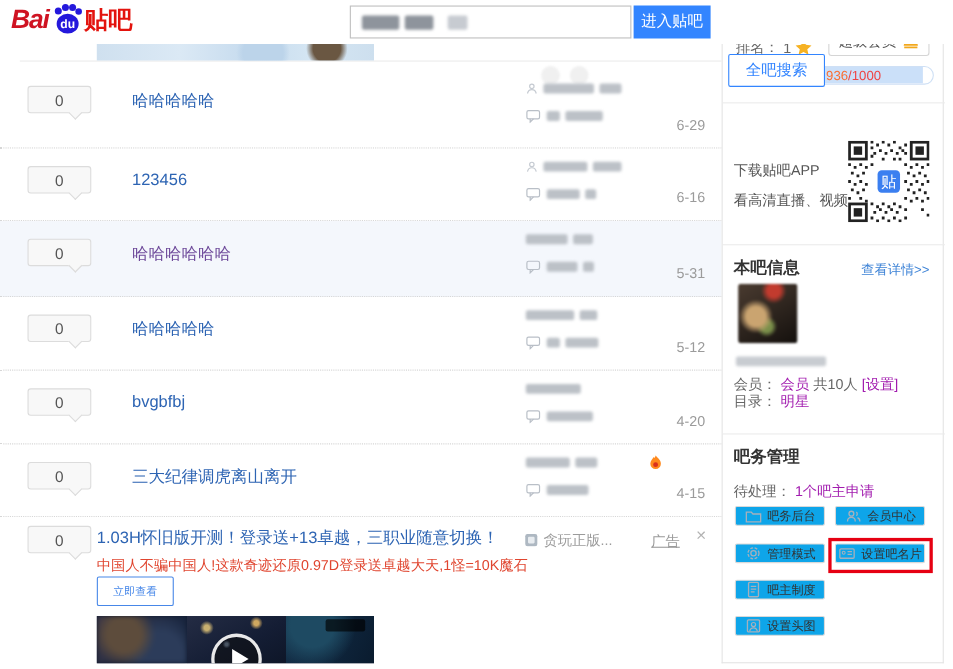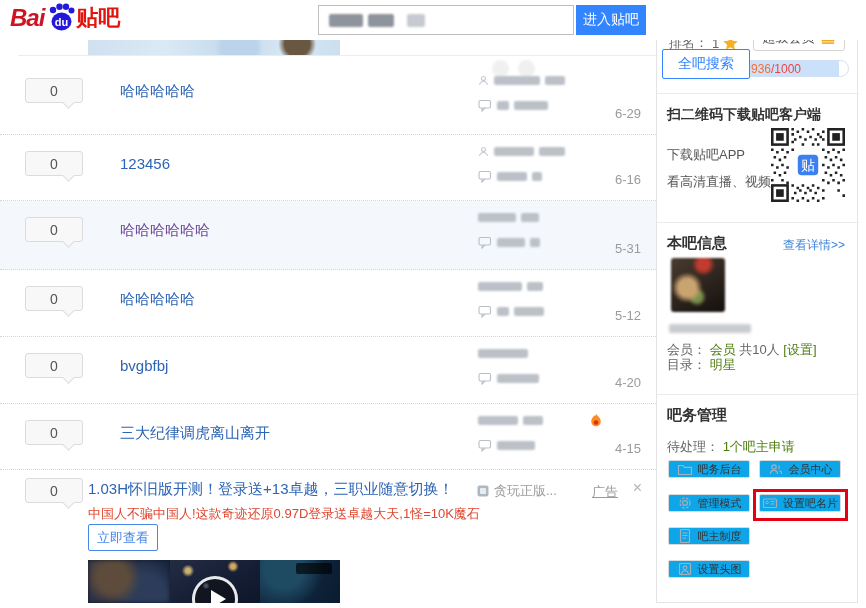--- a/index.html
+++ b/index.html
@@ -40,21 +40,21 @@
   .row.first .t-title { top:26px; }
   .row.first .author { top:18px; }
   .author { position:absolute; left:478px; top:10px; }
   .a-line { display:flex; align-items:center; gap:5px; height:13px; margin-bottom:12px; }
   .t-date { position:absolute; right:15px; bottom:13px; font-size:13px; color:#9b9b9b; }
 
   
   .row.ad { border-bottom:none; }
   .ad-title { position:absolute; left:88px; top:10px; font-size:15px; color:#2d64b3; text-decoration:none; cursor:pointer; }
   .ad-sub { position:absolute; left:88px; top:35px; font-size:13px; color:#e0452f; }
-  .ad-cta { position:absolute; left:88px; top:54px; width:70px; height:27px; background:#fff; border:1px solid #4787e8; border-radius:2px; color:#4787e8; font-size:13px; cursor:pointer; font-family:inherit; }
+  .ad-cta { position:absolute; left:88px; top:54px; width:70px; height:27px; background:#fff; border:1px solid #4787e8; border-radius:2px; color:#4787e8; font-size:10px; cursor:pointer; font-family:inherit; }
   .ad-advertiser { position:absolute; left:477px; top:12px; display:flex; align-items:center; gap:5px; font-size:13px; color:#9b9b9b; cursor:pointer; }
   .ad-label { position:absolute; right:38px; top:13px; font-size:13px; color:#9b9b9b;text-decoration:underline; }
   .ad-close { position:absolute; right:14px; top:9px; font-size:16px; color:#b3b3b3; cursor:pointer; }
   .ad-video { position:absolute; left:88px; top:90px; width:252px; height:43px; overflow:hidden; background:#101a2e; cursor:pointer; }
   .seg { position:absolute; top:0; height:100%; }
   .seg.l { left:0; width:82px; filter:blur(2px);
     background: radial-gradient(circle at 30% 40%, #5d4c3c 0 25%, rgba(0,0,0,0) 45%),
                 radial-gradient(circle at 70% 80%, #2c3c5a 0 30%, rgba(0,0,0,0) 55%),
                 linear-gradient(120deg,#3a3648,#1b2740 70%,#12203a); }
   .seg.m { left:82px; width:90px;
@@ -85,21 +85,21 @@
   .qr-img { position:absolute; right:12px; top:128px; width:74px; height:74px; }
   .info-title { position:absolute; left:10px; top:234px; font-size:15px; font-weight:bold; color:#333; }
   .info-detail { position:absolute; right:12px; top:237px; font-size:12px; color:#3c82d6; text-decoration:none; cursor:pointer; }
   .avatar { position:absolute; left:14px; top:258px; width:54px; height:54px; border-radius:3px; filter:blur(1px);
     background: radial-gradient(circle at 60% 12%, #c23b2e 0 10%, rgba(0,0,0,0) 20%),
                 radial-gradient(circle at 30% 55%, #caa470 0 18%, rgba(0,0,0,0) 32%),
                 radial-gradient(circle at 48% 72%, #7a8f4a 0 10%, rgba(0,0,0,0) 20%),
                 linear-gradient(150deg,#4a3b30,#241d18 70%,#14100d); }
   .info-name-blur { position:absolute; left:12px; top:324px; width:82px; height:9px; background:#c8ccd1; border-radius:2px; filter:blur(1.5px); }
   .info-line { position:absolute; left:10px; font-size:13px; color:#666; }
-  .s-link { color:#4d7c0f; text-decoration:none; cursor:pointer; }
+  .s-link { color:#a21caf; text-decoration:none; cursor:pointer; }
   .mgmt-title { position:absolute; left:10px; top:406px; font-size:15px; font-weight:bold; color:#333; }
   .mgmt-pending { position:absolute; left:10px; top:438px; font-size:13px; color:#666; }
   .mgmt-grid { position:absolute; left:0; top:458px; width:202px; height:135px; }
   .mbtn { position:absolute; width:82px; height:18px; background:#0ea5e9; border:1px solid #d9d9d9; border-radius:2px; display:flex; align-items:center; justify-content:center; gap:5px; font-size:11px; color:#333; cursor:pointer; font-family:inherit; padding:0; }
   .red-box { position:absolute; left:96px; top:31px; width:95px; height:32px; border:3px solid #e60012; z-index:5; pointer-events:none; }
 
   svg { display:block; }
 </style>
 </head>
 <body>
@@ -301,21 +301,20 @@
     </button>
 
     <span class="exp-label">经验：</span>
     <div class="exp-bar">
       <div class="exp-fill"></div>
       <div class="exp-text"><span class="exp-cur">936</span><span class="exp-tot">/1000</span></div>
     </div>
 
     <div class="divider" style="top:93px"></div>
 
-    <div class="qr-title">扫二维码下载贴吧客户端</div>
     <div class="qr-l1">下载贴吧APP</div>
     <div class="qr-l2">看高清直播、视频！</div>
     <svg class="qr-img" viewBox="0 0 29 29">
       <rect x="0" y="0" width="29" height="29" fill="#fff"></rect>
       <g fill="#222">
         <rect x="0" y="0" width="7" height="7"></rect>
           <rect x="22" y="0" width="7" height="7"></rect>
           <rect x="0" y="22" width="7" height="7"></rect>
       </g>
       <g fill="#fff">

